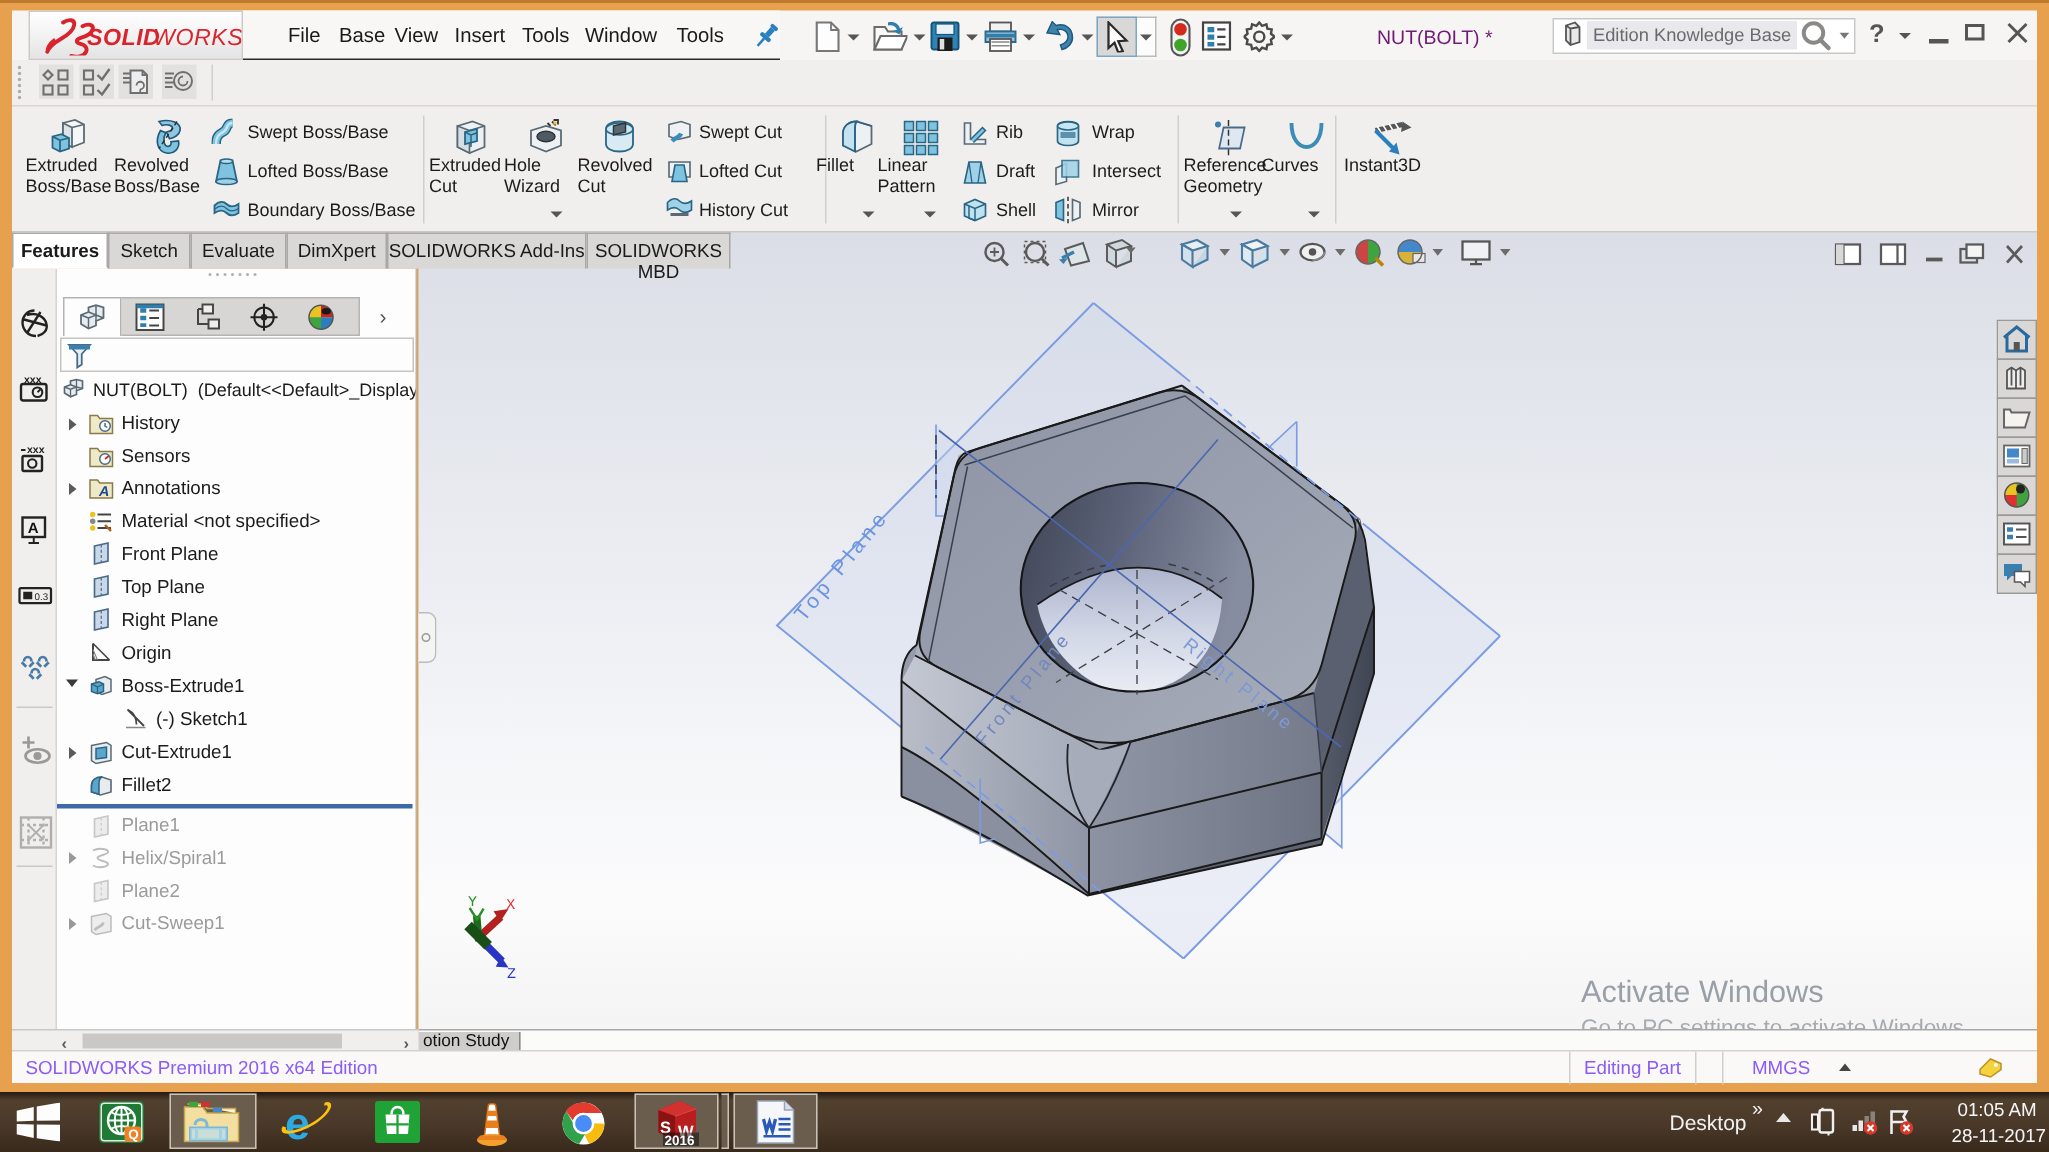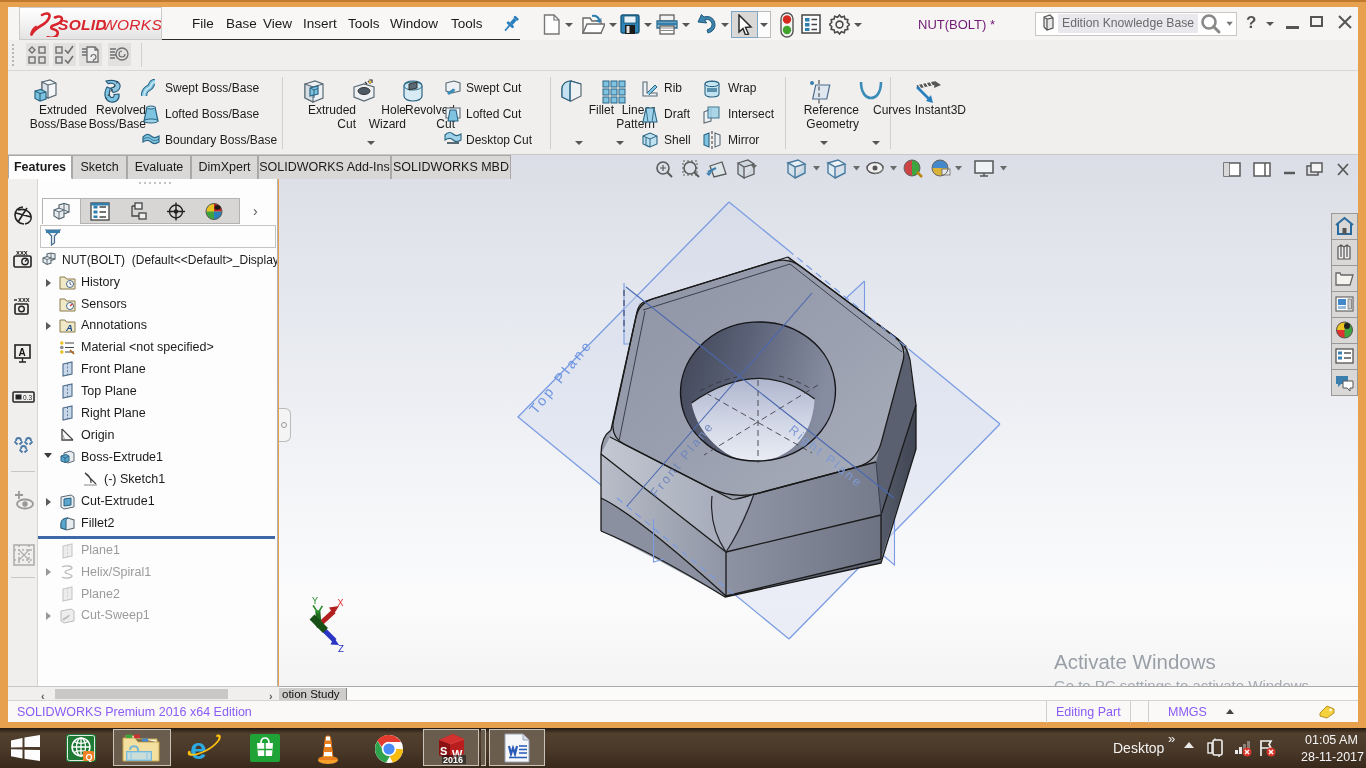--- a/index.html
+++ b/index.html
@@ -12,21 +12,21 @@
 #logobox{left:19px;top:7px;width:143px;height:33px;background:linear-gradient(180deg,#ffffff 0%,#f2f1f1 55%,#e4e3e3 100%);border:1px solid #cccbca}
 #menus{left:162px;top:7px;width:358px;height:33px;background:#f8f7f6;border-bottom:1px solid #2a2a2a}
 .menu{position:absolute;top:9px;font-size:13.5px;color:#1a1a1a}
 
 #tb2{left:8px;top:40px;width:1350px;height:31px;background:#f0efee;border-bottom:1px solid #d8d7d6}
 .tb2btn{position:absolute;top:3px;width:23px;height:23px;background:#e2e1e0}
 
 #ribbon{left:8px;top:71px;width:1350px;height:84px;background:#f0efee;border-bottom:1px solid #c9c8c7}
 .rsep{position:absolute;top:6px;width:1px;height:72px;background:#d0cfce}
 .rlab{position:absolute;font-size:12px;color:#1c1c1c;white-space:nowrap}
-.rlabc{position:absolute;font-size:12px;color:#1c1c1c;text-align:right;line-height:13.5px;white-space:nowrap}
+.rlabc{position:absolute;font-size:12px;color:#1c1c1c;text-align:left;line-height:13.5px;white-space:nowrap}
 .caret{position:absolute;width:0;height:0;border-left:4px solid transparent;border-right:4px solid transparent;border-top:4px solid #555}
 
 #tabrow{left:8px;top:155px;width:1350px;height:24px;background:transparent;z-index:6}
 .tab{position:absolute;top:0;height:24px;background:#d9d8d7;border:1px solid #a9a8a7;border-bottom:none;color:#1a1a1a;font-size:12.5px;text-align:center;padding-top:4px}
 
 #lstrip{left:8px;top:179px;width:30px;height:507px;background:#f0efee;border-right:1px solid #d5d4d3}
 
 #tree{left:38px;top:179px;width:240px;height:507px;background:#fdfdfd;border-right:1px solid #b4b3b2;overflow:hidden}
 .ti{position:absolute;font-size:12.5px;color:#1b1b1b;white-space:nowrap}
 .tig{position:absolute;font-size:12.5px;color:#9b9b9b;white-space:nowrap}
@@ -273,21 +273,21 @@
  <div class="rlab" style="left:458px;top:10px">Swept Cut</div>
  <svg class="abs" style="left:436px;top:34px" width="18" height="19" viewBox="0 0 18 19">
       <path d="M2 3 L16 3 L16 13 L2 13 Z" fill="#eef1f4" stroke="#5a6a74" stroke-width="1.1"></path>
       <path d="M6 5 L12 5 L14 16 L4 16 Z" fill="#7ec3e0" stroke="#2a6583" stroke-width="1.1"></path>
     </svg>
  <div class="rlab" style="left:458px;top:36px">Lofted Cut</div>
  <svg class="abs" style="left:436px;top:60px" width="18" height="17" viewBox="0 0 18 17">
       <path d="M1 4 C4 1 7 1 9 3 C11 5 14 5 17 3 L17 9 C14 11 11 11 9 9 C7 7 4 7 1 9 Z" fill="#9fd2e8" stroke="#2a6583" stroke-width="1.1"></path>
       <path d="M3 12 L15 12" stroke="#5a6a74" stroke-width="2"></path>
     </svg>
- <div class="rlab" style="left:458px;top:62px">Desktop Cut</div>
+ <div class="rlab" style="left:458px;top:62px">History Cut</div>
 
  <svg class="abs" style="left:551px;top:8px" width="26" height="26" viewBox="0 0 26 26">
       <path d="M3 10 C3 5 7 2 12 2 L22 5 L22 17 L12 22 L3 18 Z" fill="#eef1f4" stroke="#5a6a74" stroke-width="1.2"></path>
       <path d="M12 2 C7 2 3 5 3 10 L3 18 L11 22 L11 8 C11 5 11 3 12 2 Z" fill="#c5e2f0" stroke="#2a6583" stroke-width="1.2"></path>
       <path d="M11 8 C11 5 11 3 12 2 L22 5 M11 8 L11 22" fill="none" stroke="#2a6583" stroke-width="1"></path>
     </svg>
  <div class="rlabc" style="left:536px;top:33px;width:70px">Fillet</div>
  <div class="abs caret" style="left:567px;top:70px"></div>
 
  <svg class="abs" style="left:594px;top:9px" width="24" height="24" viewBox="0 0 24 24">
@@ -363,21 +363,21 @@
     </svg>
  <div class="rlabc" style="left:888px;top:33px;width:70px">Instant3D</div>
 </div>
 
 <div class="abs" id="tabrow">
  <div class="tab" style="left:0;width:64px;background:#fff;border-color:#a9a8a7;font-weight:bold;border-bottom:1px solid #fff">Features</div>
  <div class="tab" style="left:64px;width:55px">Sketch</div>
  <div class="tab" style="left:119px;width:64px">Evaluate</div>
  <div class="tab" style="left:183px;width:67px">DimXpert</div>
  <div class="tab" style="left:250px;width:133px">SOLIDWORKS Add-Ins</div>
- <div class="tab" style="left:383px;width:120px">SOLIDWORKS MBD</div>
+ <div class="tab" style="left:383px;width:96px">SOLIDWORKS MBD</div>
 </div>
 
 <div class="abs" id="viewport"></div>
 <svg class="abs" style="left:279px;top:155px" width="1079" height="531" viewBox="279 155 1079 531">
  <defs>
   <linearGradient id="gTop" x1="0" y1="0" x2="1" y2="1">
    <stop offset="0" stop-color="#8e94a4"></stop>
         <stop offset="0.55" stop-color="#9aa0af"></stop>
         <stop offset="1" stop-color="#a9aebb"></stop>
   </linearGradient>

